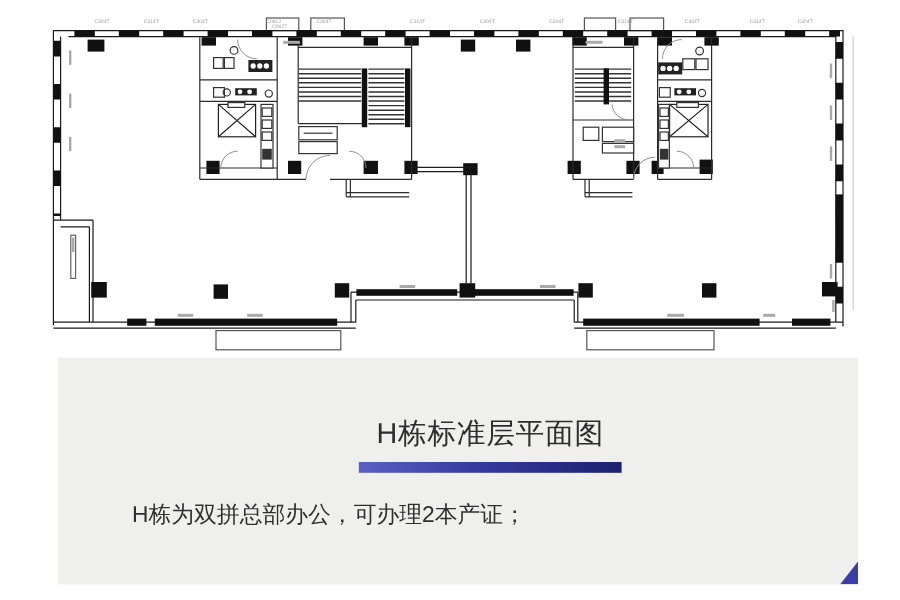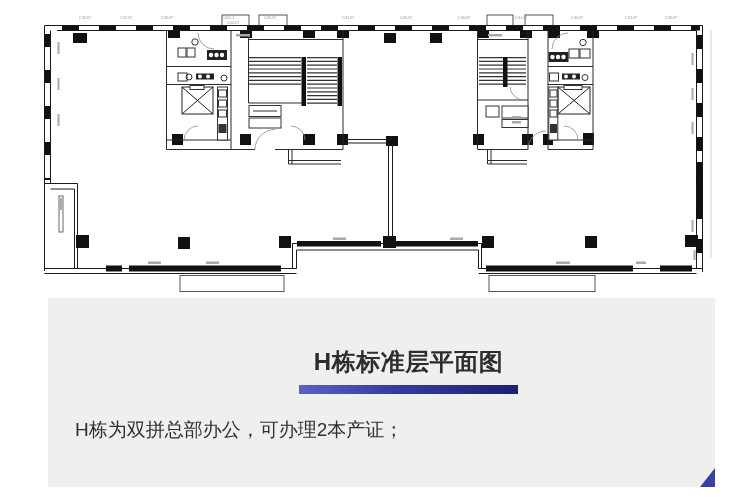--- a/index.html
+++ b/index.html
@@ -1,24 +1,24 @@
 <!DOCTYPE html>
 <html><head>
 <meta charset="utf-8">
 <style>
   html,body{margin:0;padding:0;background:#fff;}
   #screen{position:relative;width:750px;height:500px;background:#ffffff;overflow:hidden;
           font-family:"Liberation Sans","DejaVu Sans",sans-serif;}
   .plan-svg{position:absolute;left:0;top:0;}
   .panel{position:absolute;left:48px;top:298px;width:667px;height:189px;background:#efefed;}
   .title-wrap{padding-top:49px;padding-left:54px;text-align:center;}
-  .title{display:inline-block;font-size:24px;font-weight:bold;color:#2d2d2d;letter-spacing:0.5px;line-height:1.25;}
+  .title{display:inline-block;font-size:24px;font-weight:normal;color:#2d2d2d;letter-spacing:0.5px;line-height:1.25;}
   .accent-bar{width:219px;height:9px;margin:8px auto 0;
               background:linear-gradient(90deg,#5a61c2 0%,#353b9e 45%,#1c2170 100%);}
-  .body-text{margin-top:25px;padding-left:27px;}
+  .body-text{margin-top:25px;padding-left:62px;}
   .body-text p{margin:0 0 13px;font-size:19px;line-height:1.2;color:#2f2f2f;}
   .corner-triangle{position:absolute;right:0;bottom:0;width:15px;height:19px;background:#3a3ea9;
                    clip-path:polygon(100% 0,100% 100%,0 100%);}
   .dimtxt{font-size:4.2px;fill:#9a9a9a;}
 </style>
 </head>
 <body>
 
 <div id="screen">
 

